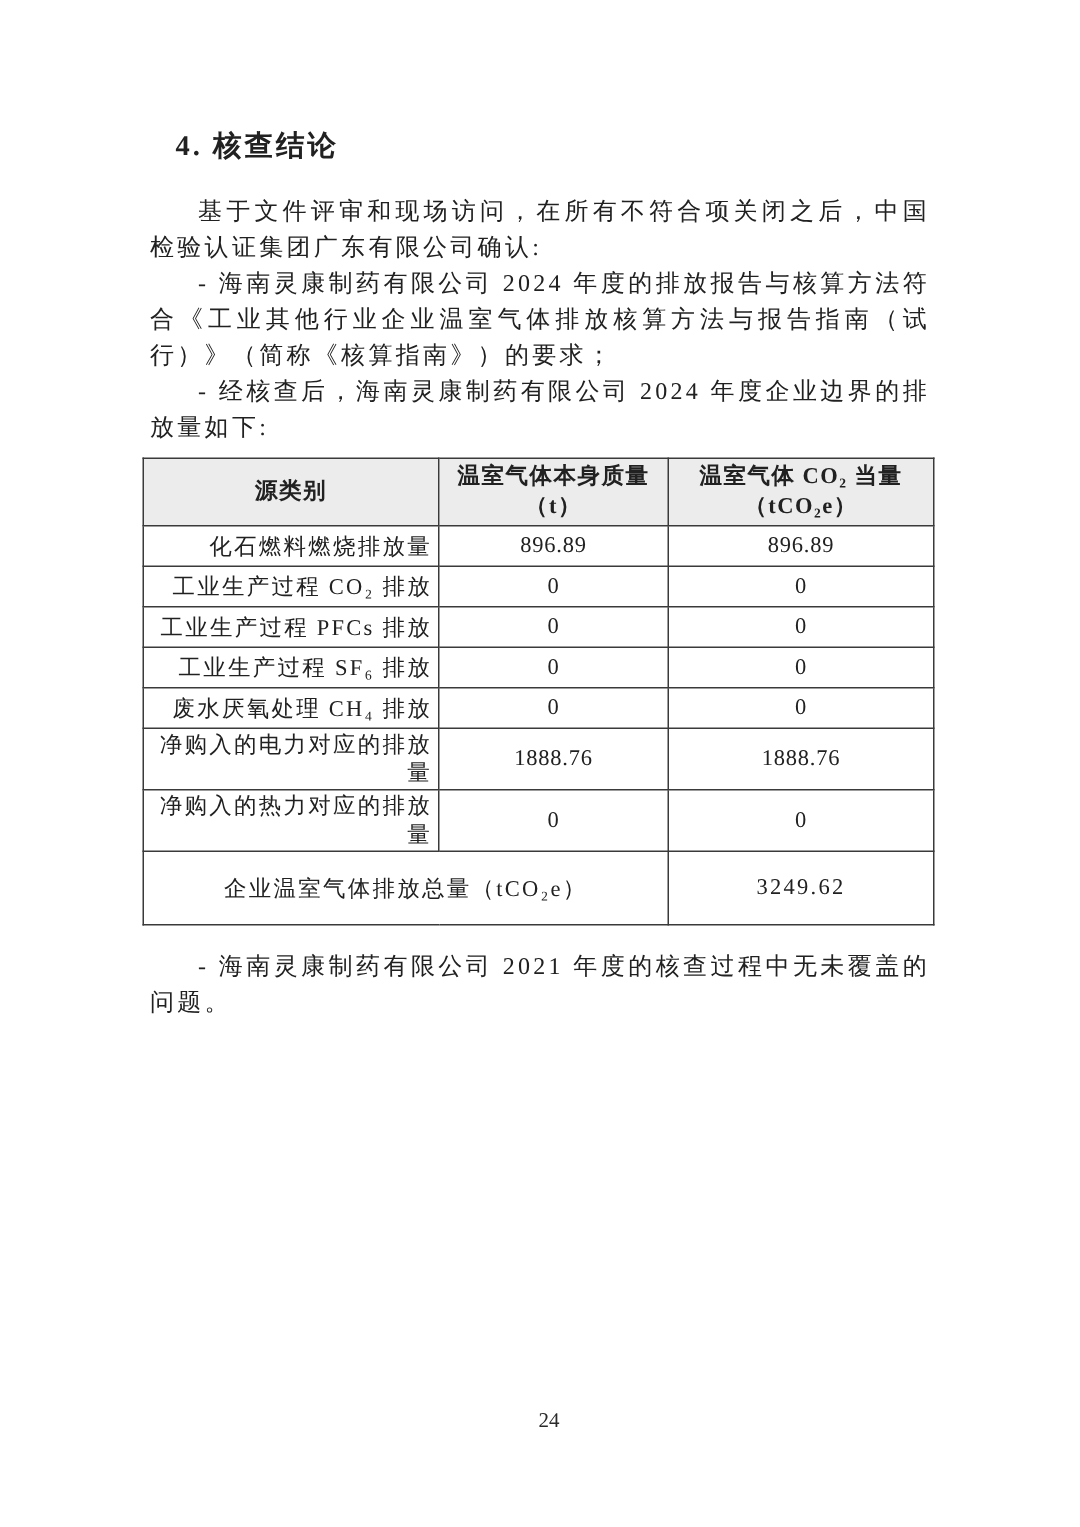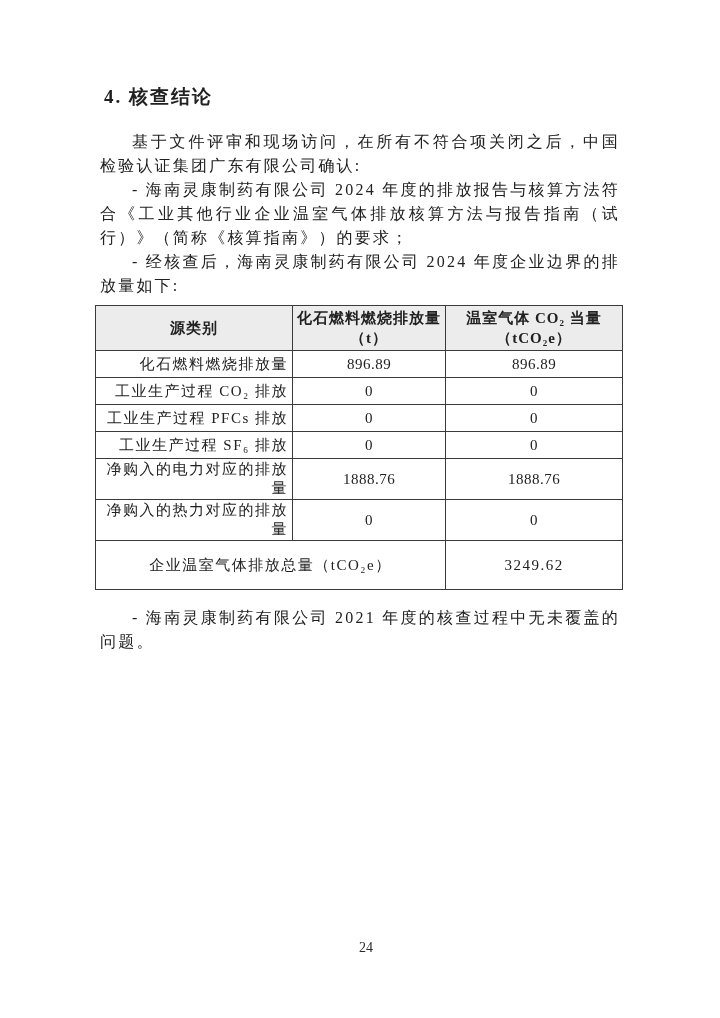--- a/index.html
+++ b/index.html
@@ -19,21 +19,21 @@
     box-sizing: border-box;
     width: 720px;
     height: 1018px;
     background: #ffffff;
     padding: 84px 100px 0 100px;
   }
   .section-heading {
     font-size: 19px;
     font-weight: bold;
     letter-spacing: 2px;
-    margin: 0 0 20px 4px;
+    margin: 0 0 20px 17px;
   }
   .body-para {
     font-size: 16px;
     line-height: 24px;
     letter-spacing: 2.2px;
     text-align: justify;
     text-indent: 2em;
     margin: 0;
   }
   table.emissions {
@@ -102,21 +102,21 @@
 
   <table class="emissions">
     <colgroup>
       <col style="width:197px">
       <col style="width:153px">
       <col style="width:177px">
     </colgroup>
     <thead>
       <tr>
         <th>源类别</th>
-        <th>化石燃料燃烧排放量（t）</th>
+        <th>温室气体本身质量（t）</th>
         <th>温室气体 CO₂ 当量（tCO₂e）</th>
       </tr>
     </thead>
     <tbody>
       <tr>
         <td class="src">化石燃料燃烧排放量</td>
         <td>896.89</td>
         <td>896.89</td>
       </tr>
       <tr>
@@ -124,20 +124,25 @@
         <td>0</td>
         <td>0</td>
       </tr>
       <tr>
         <td class="src">工业生产过程 PFCs 排放</td>
         <td>0</td>
         <td>0</td>
       </tr>
       <tr>
         <td class="src">工业生产过程 SF₆ 排放</td>
+        <td>0</td>
+        <td>0</td>
+      </tr>
+      <tr>
+        <td class="src">废水厌氧处理 CH₄ 排放</td>
         <td>0</td>
         <td>0</td>
       </tr>
       <tr>
         <td class="src">净购入的电力对应的排放量</td>
         <td>1888.76</td>
         <td>1888.76</td>
       </tr>
       <tr>
         <td class="src">净购入的热力对应的排放量</td>

